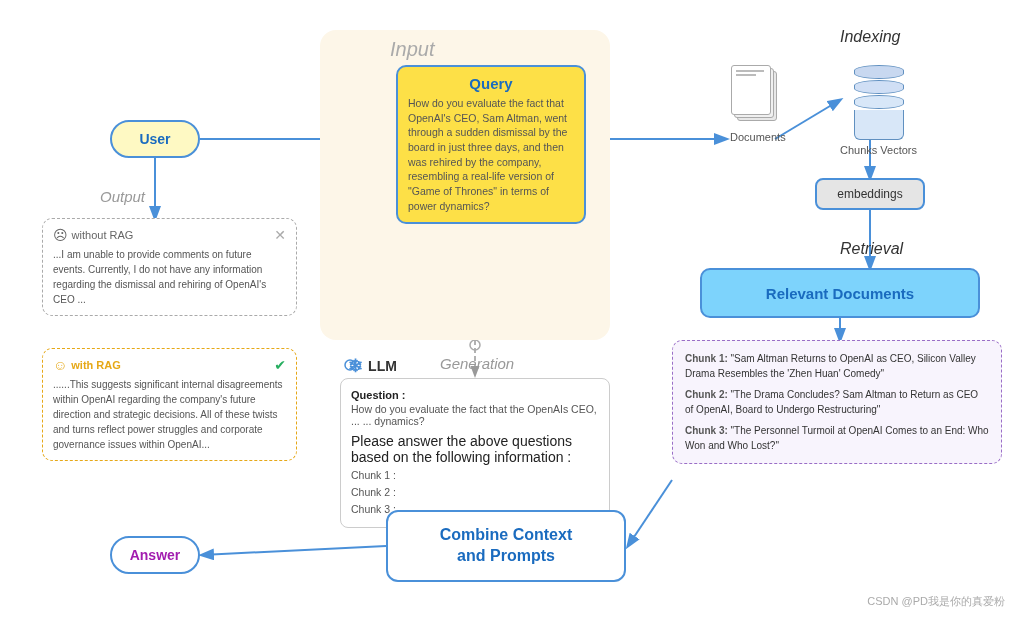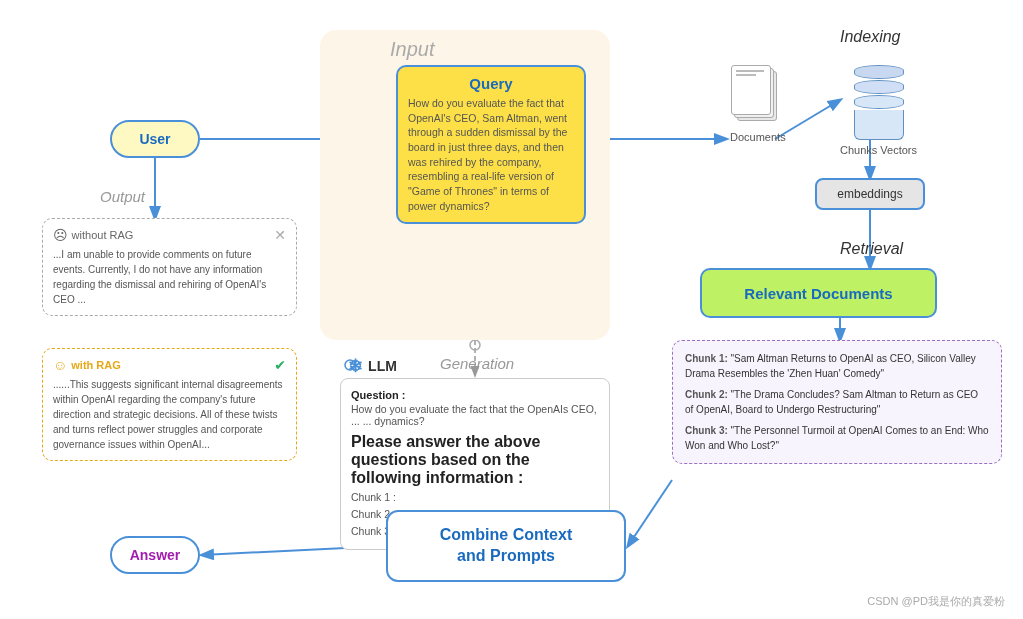--- a/index.html
+++ b/index.html
@@ -220,23 +220,23 @@
       color: #222;
       font-size: 11px;
       margin-bottom: 2px;
     }
     .gen-qtext {
       color: #555;
       font-size: 10.5px;
       margin-bottom: 6px;
     }
     .gen-please {
-      font-weight: bold;
+      font-weight: normal;
       color: #222;
-      font-size: 16px;
+      font-size: 14px;
       margin-bottom: 2px;
     }
     .gen-chunks {
       color: #555;
       font-size: 10.5px;
       line-height: 1.6;
     }
 
     
     .combine-box {
@@ -328,23 +328,23 @@
       color: #333;
       font-size: 16px;
       font-style: italic;
     }
 
     
     .relevant-box {
       position: absolute;
       top: 268px;
       left: 700px;
-      width: 237px;
+      width: 280px;
       height: 50px;
-      background: #bef264;
+      background: #7dd3fc;
       border: 2.5px solid #4a90d9;
       border-radius: 10px;
       display: flex;
       align-items: center;
       justify-content: center;
     }
     .relevant-label {
       color: #1a6bbf;
       font-weight: bold;
       font-size: 15px;

